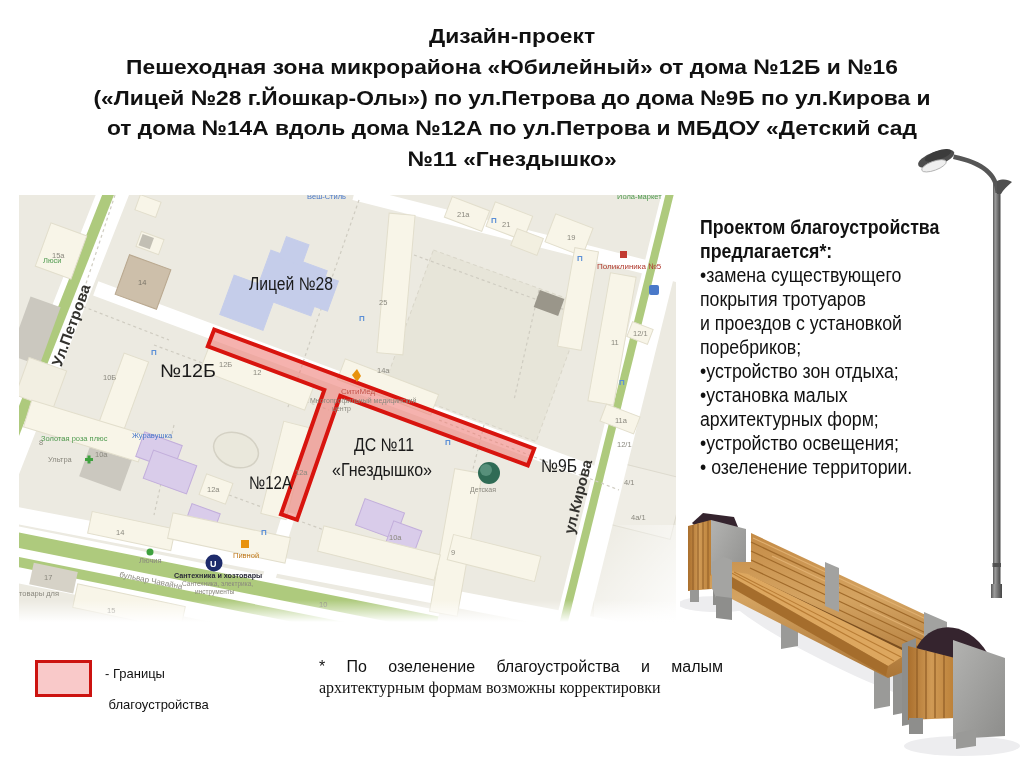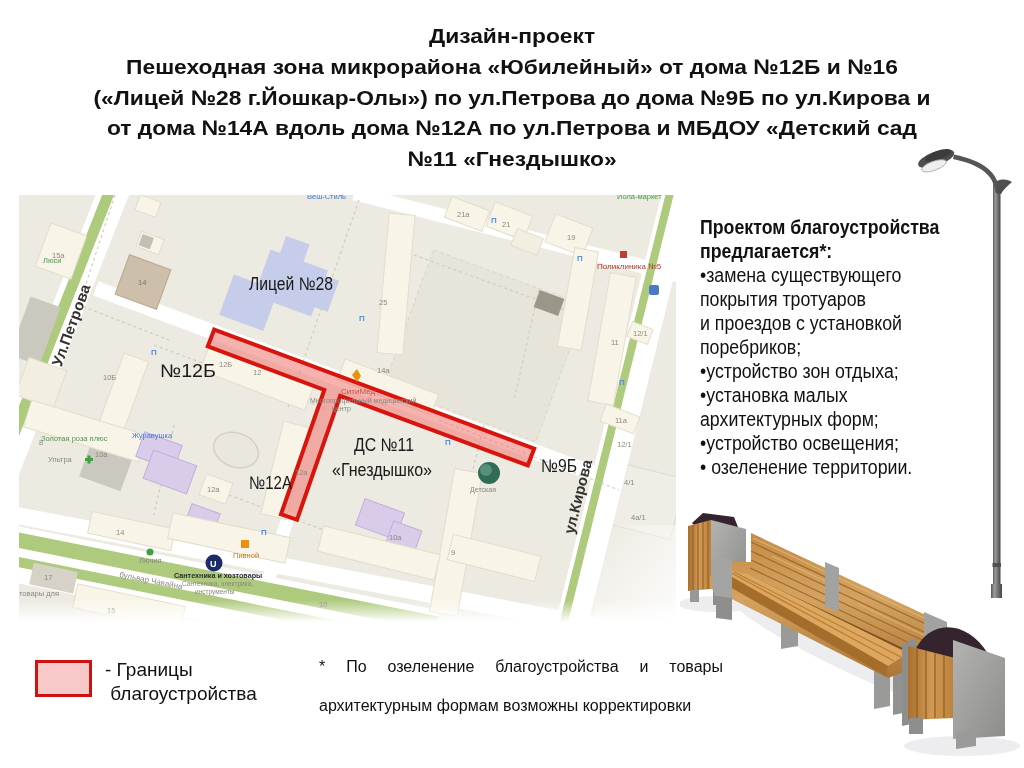--- a/index.html
+++ b/index.html
@@ -475,25 +475,25 @@
     </g>
 
   <polygon points="273,140 325,158 325,236 273,239" fill="url(#concA)"></polygon>
 
   <rect x="229" y="218" width="14" height="16" fill="#8E8E8C"></rect>
   <polygon points="276,233 296,229 296,246 276,249" fill="#9A9A98"></polygon>
 </svg>
 
 <div class="abs" style="left:35px;top:660px;width:51px;height:31px;background:#F9C9C9;border:3px solid #CC1310;"></div>
 
-<div class="abs" style="left:105px;top:658px;font-size:19px;line-height:24px;color:#111;">- Границы<br>&nbsp;благоустройства</div>
+<div class="abs" style="left:105px;top:658px;font-size:13px;line-height:31px;color:#111;">- Границы<br>&nbsp;благоустройства</div>
 
 <div class="abs" style="left:319px;top:658px;width:404px;font-size:16px;color:#111;">
 <div style="display:flex;justify-content:space-between;">
       <span>*</span>
       <span>По</span>
       <span>озеленение</span>
       <span>благоустройства</span>
       <span>и</span>
-      <span>товары</span>
+      <span>малым</span>
     </div>
-<div style="margin-top:21px;">архитектурным формам возможны корректировки</div>
+<div style="margin-top:3px;font-family:Liberation Serif, serif;">архитектурным формам возможны корректировки</div>
 </div>
 
 </body></html>

